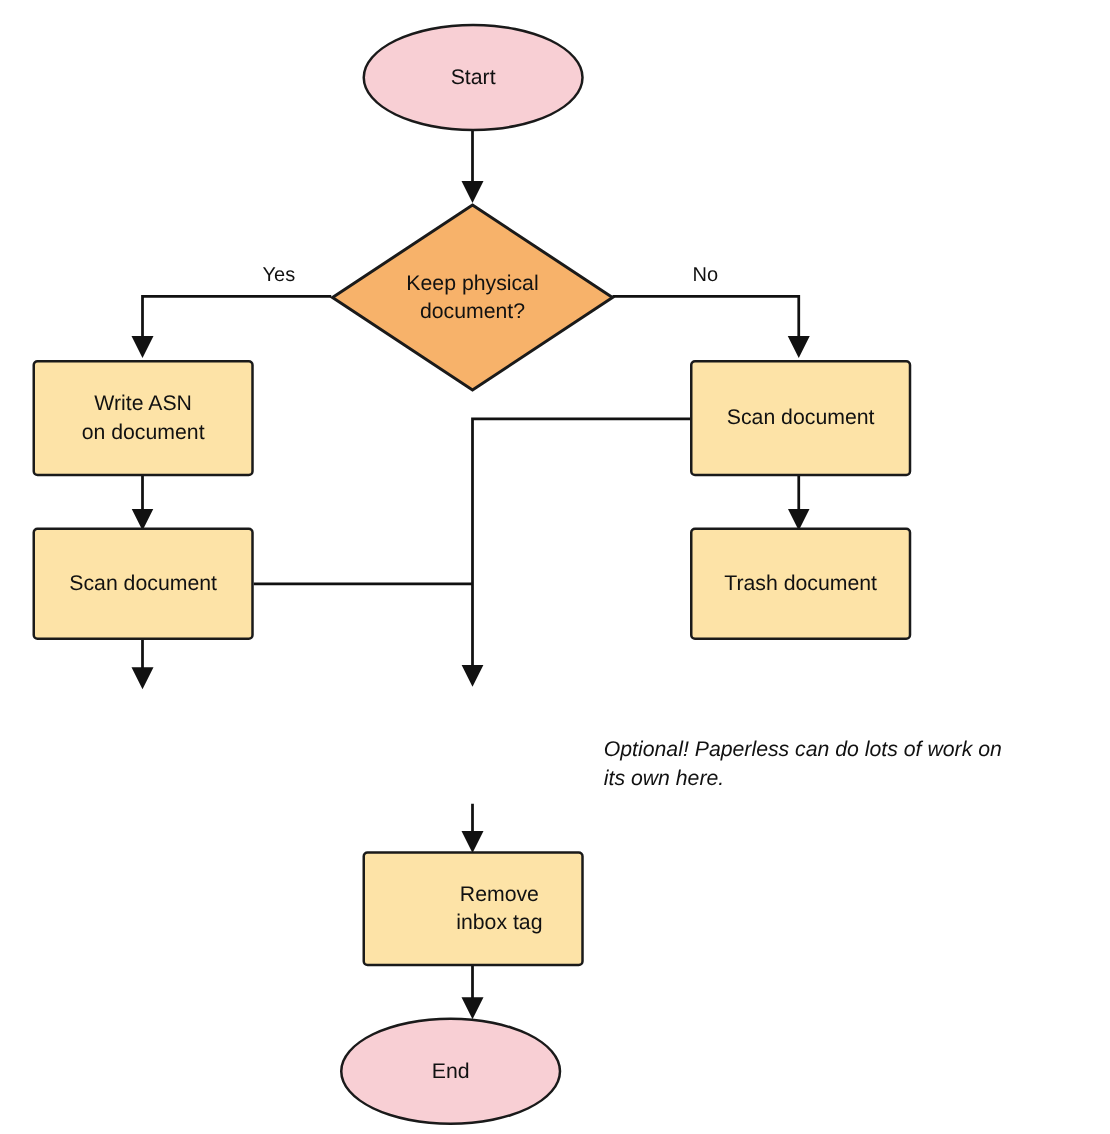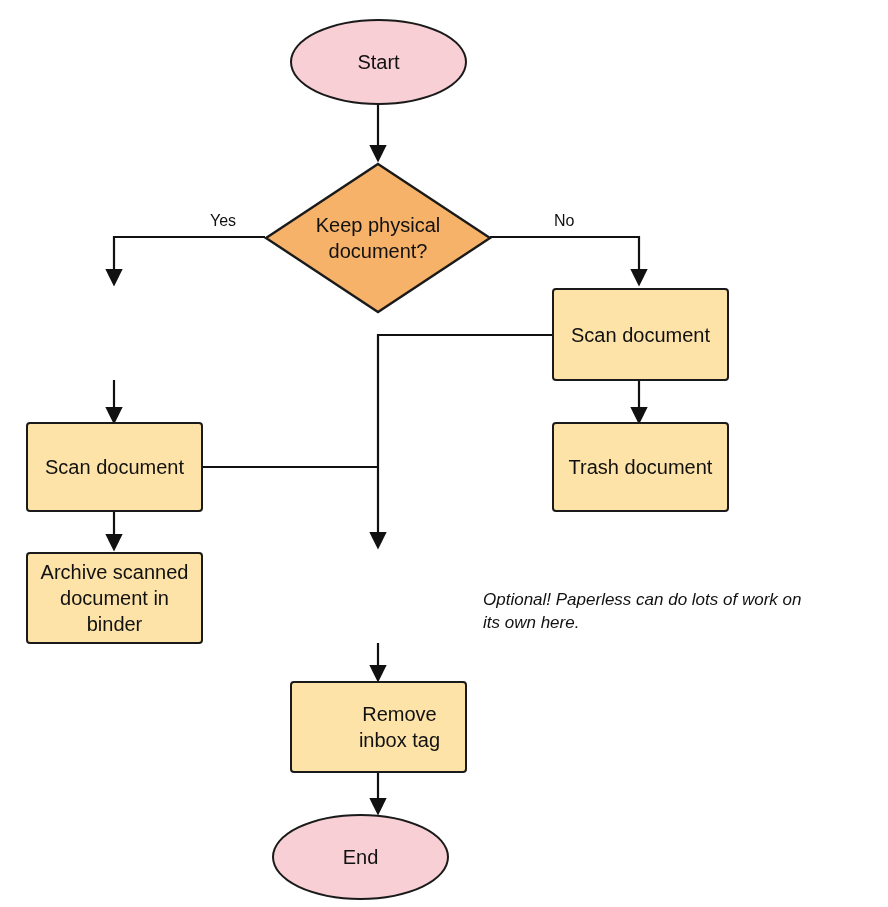--- a/index.html
+++ b/index.html
@@ -24,21 +24,21 @@
     pointer-events: none;
   }
   .node {
     position: absolute;
     box-sizing: border-box;
     display: flex;
     align-items: center;
     justify-content: center;
     text-align: center;
     color: #111111;
-    font-size: 20px;
+    font-size: 17px;
     line-height: 1.3;
     white-space: pre-line;
   }
   .node.terminal {
     background: #f8cfd4;
     border: 2px solid #1a1a1a;
     border-radius: 50%;
   }
   .node.process {
     background: #fde3a7;
@@ -103,26 +103,25 @@
   </svg>
 
   <svg class="diamond-shape" style="left:262px; top:160px; width:232px; height:156px;" viewBox="0 0 232 156">
     <polygon points="116,4 228,78 116,152 4,78" fill="#f7b26a" stroke="#1a1a1a" stroke-width="2.4"></polygon>
   </svg>
   <div class="node decision-label" style="left:262px; top:160px; width:232px; height:156px;">Keep physical
 document?</div>
 
   <div class="node terminal" style="left:290px; top:19px; width:177px; height:86px;">Start</div>
 
+  <div class="node process" style="left:26px; top:288px; width:177px; height:93px;">Write ASN
+on document</div>
 
   <div class="node process" style="left:26px; top:422px; width:177px; height:90px;">Scan document</div>
 
-  <div class="node process" style="left:26px; top:552px; width:177px; height:92px;">Archive scanned
-document in
-binder</div>
 
   <div class="node process" style="left:552px; top:288px; width:177px; height:93px;">Scan document</div>
 
   <div class="node process" style="left:552px; top:422px; width:177px; height:90px;">Trash document</div>
 
 
   <div class="node process" style="left:290px; top:681px; width:177px; height:92px;padding-left:42px;">Remove
 inbox tag</div>
 
   <div class="node terminal" style="left:272px; top:814px; width:177px; height:86px;">End</div>

